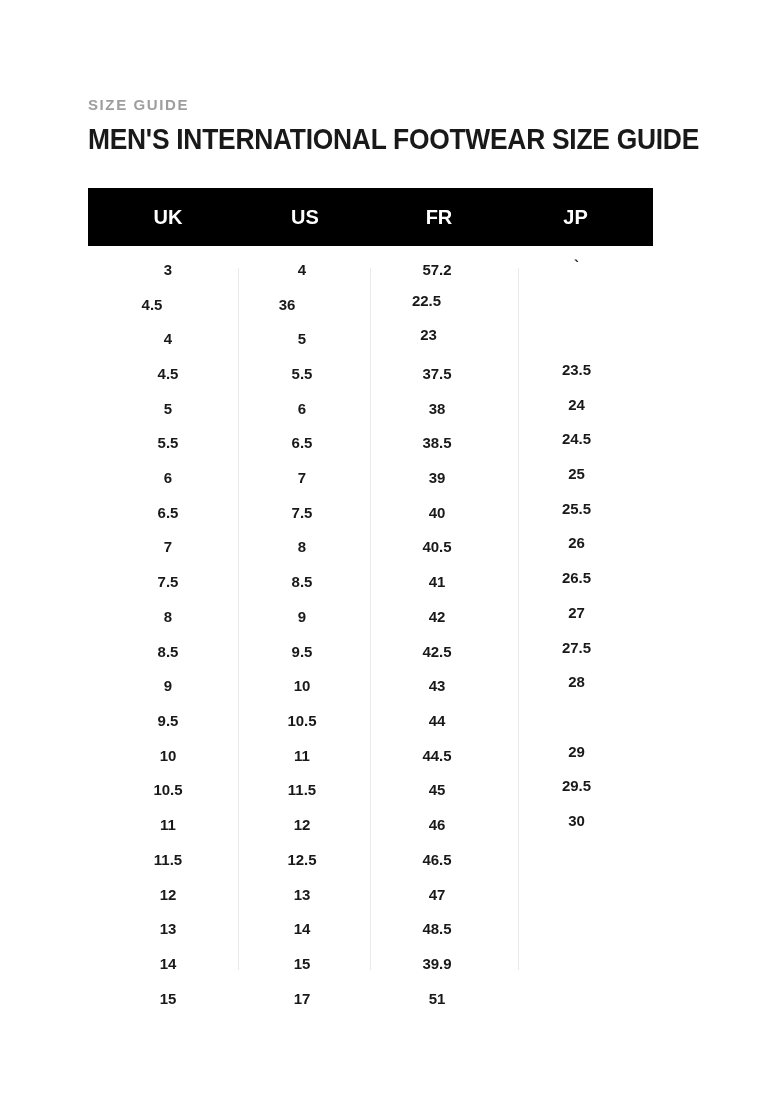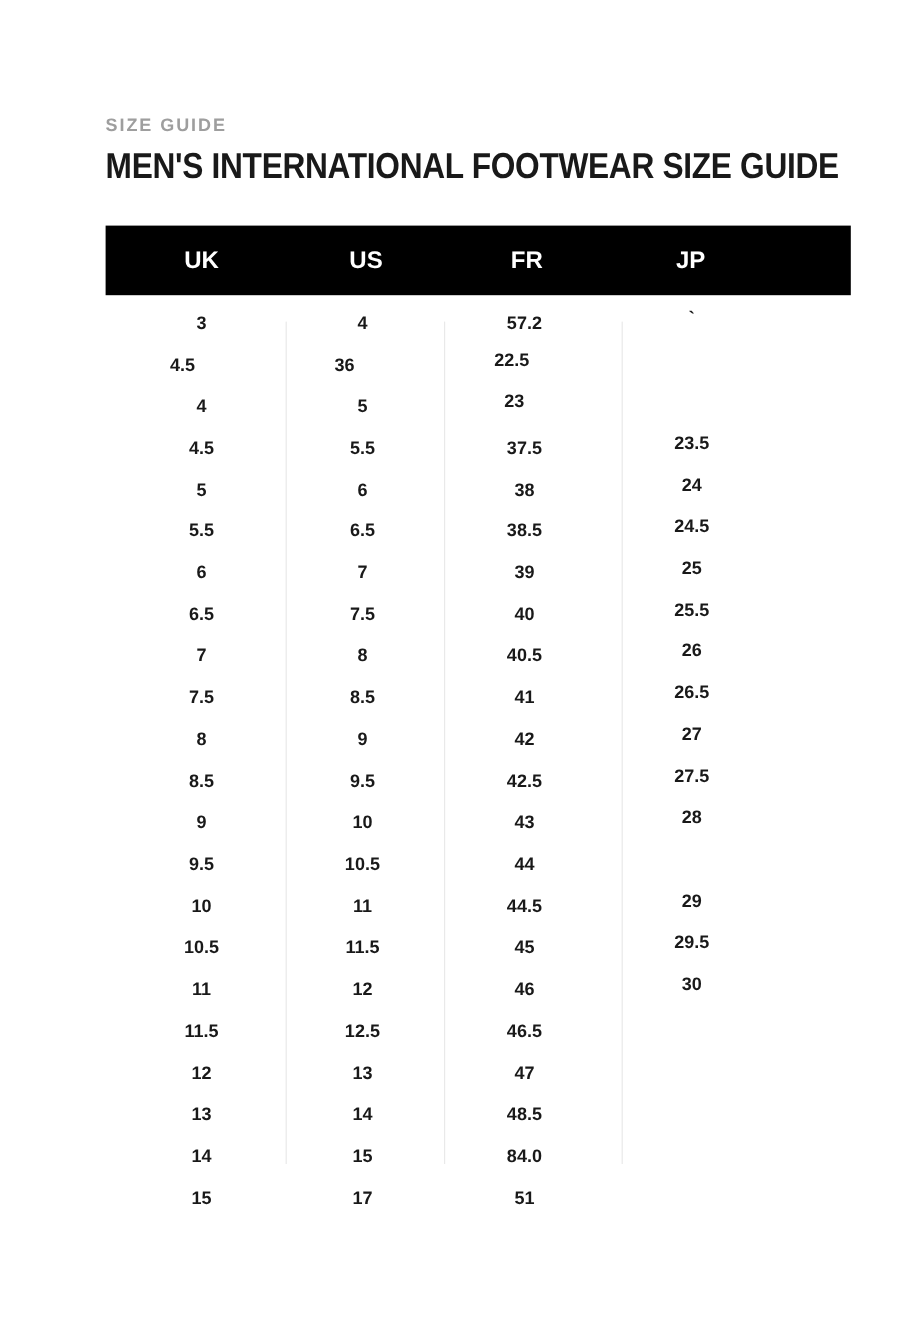--- a/index.html
+++ b/index.html
@@ -19,21 +19,21 @@
   }
   .title {
     position: absolute; left: 88px; top: 122px; margin: 0;
     font-size: 30px; font-weight: 700; letter-spacing: -0.3px;
     color: var(--body-text, #191919);
     transform: scaleX(0.88); transform-origin: left top;
     white-space: nowrap;
   }
   .thead {
     position: absolute; left: 88px; top: 188px;
-    width: 621px; height: 58px;
+    width: 565px; height: 58px;
     background: var(--header-bg, #000000);
     color: var(--header-text, #ffffff);
     display: flex; align-items: center;
     font-size: 20px; font-weight: 700;
   }
   .cell { display: flex; justify-content: center; align-items: center; }
   .w0 { width: 150px; } .w1 { width: 132px; } .w2 { width: 148px; } .w3 { width: 135px; }
   .cell span { position: relative; display: inline-block; }
   .h0 span { left: 5px; } .h1 span { left: 1px; } .h2 span { left: -5px; } .h3 span { left: -10px; }
   .tbody { position: absolute; left: 88px; top: 252px; width: 565px; }
@@ -347,21 +347,21 @@
         </div>
       </div>
       <div class="row">
         <div class="cell w0 c0">
           <span>14</span>
         </div>
         <div class="cell w1 c1">
           <span>15</span>
         </div>
         <div class="cell w2 c2">
-          <span>84.0</span>
+          <span>39.9</span>
         </div>
         <div class="cell w3 c3">
           <span></span>
         </div>
       </div>
       <div class="row">
         <div class="cell w0 c0">
           <span>15</span>
         </div>
         <div class="cell w1 c1">

